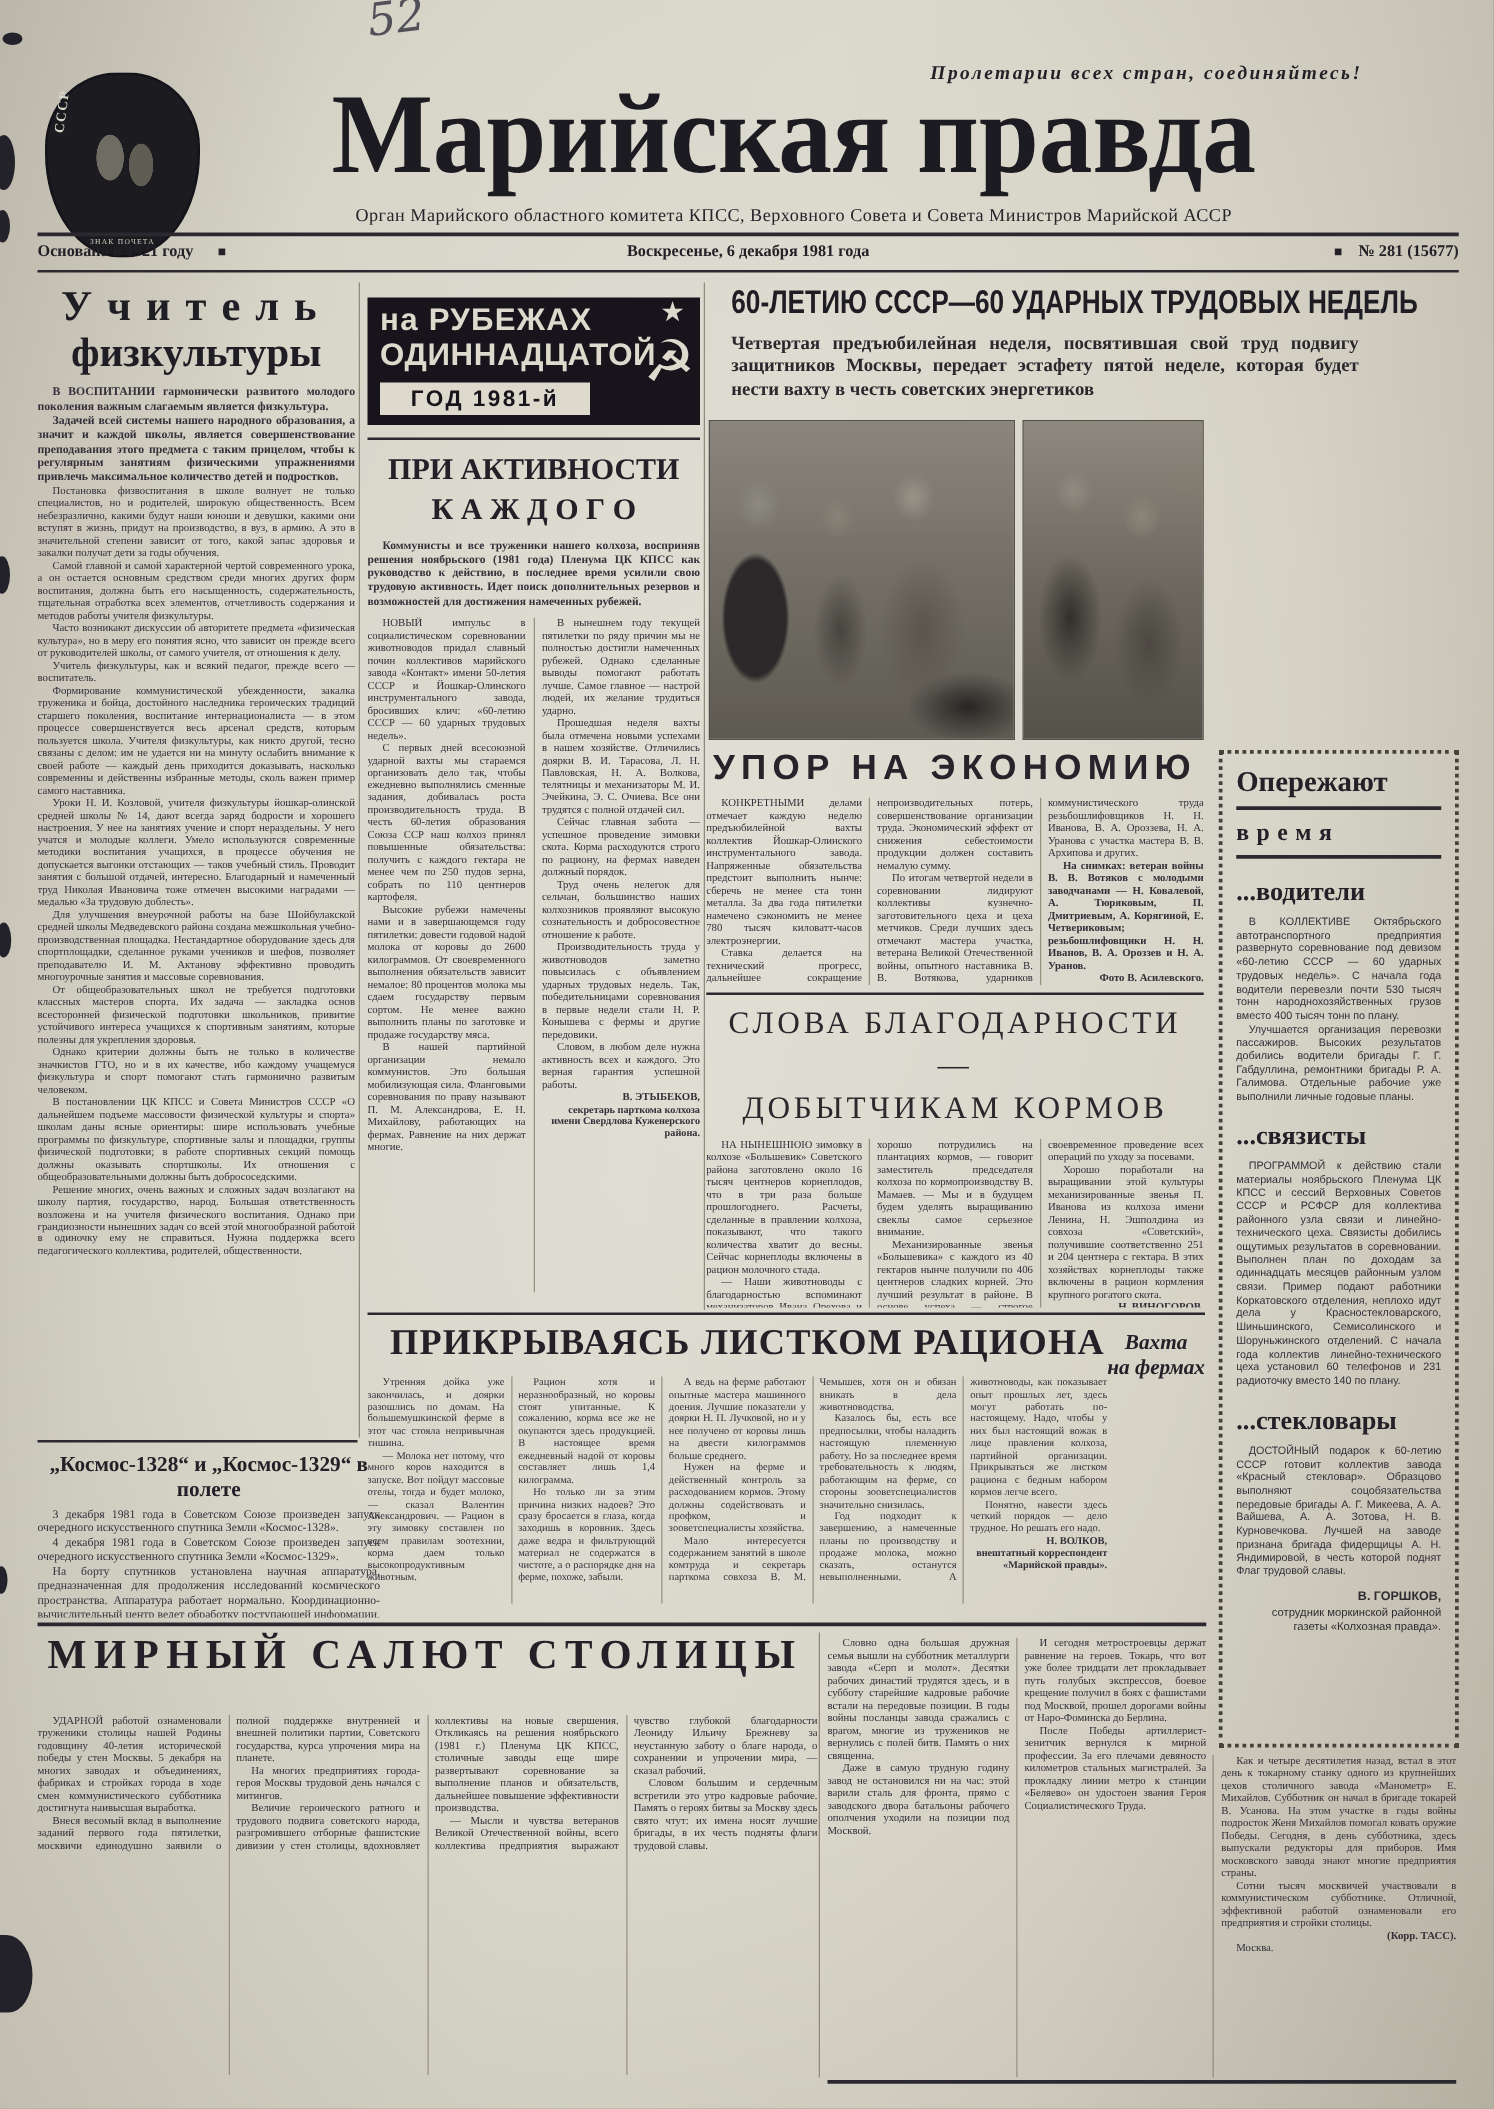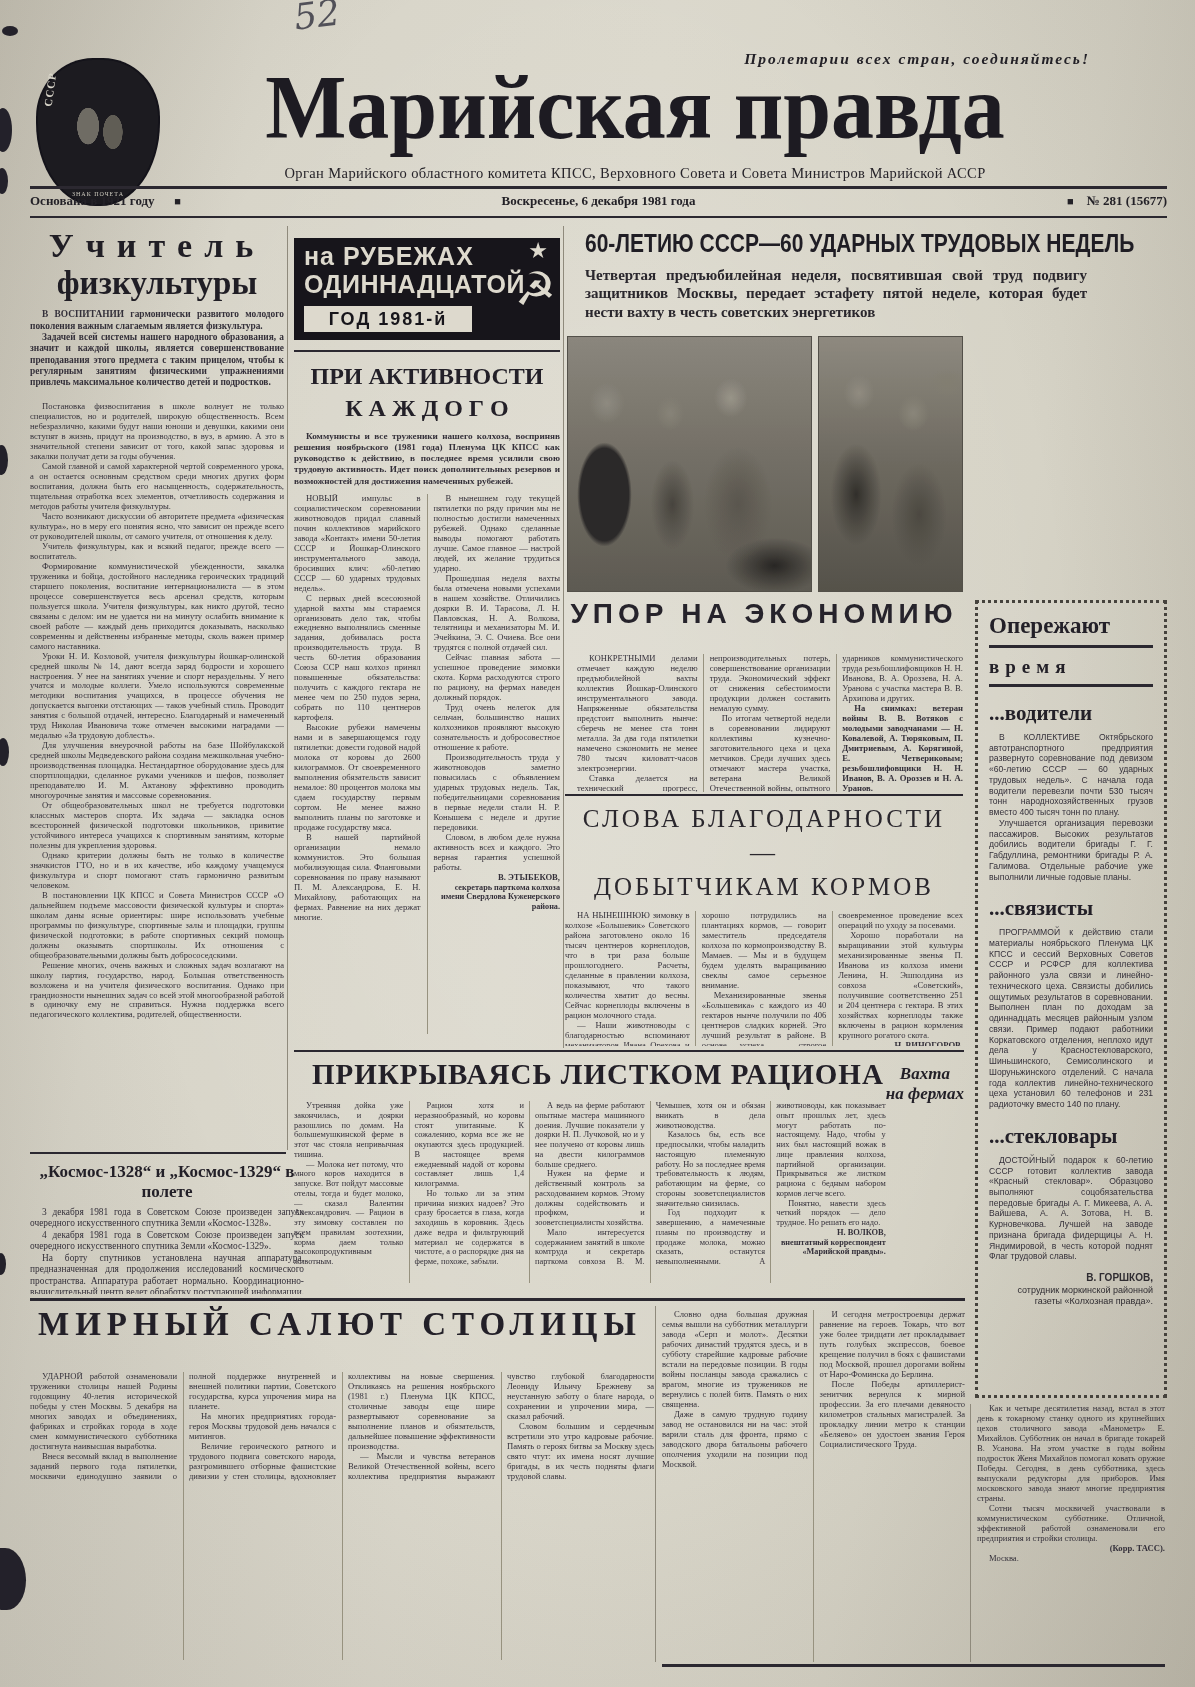--- a/index.html
+++ b/index.html
@@ -52,21 +52,21 @@
   .t-salute{position:absolute;left:38px;top:1306px;width:612px;font-size:33px;font-weight:bold;
     letter-spacing:6px;color:#232028;white-space:nowrap;}
   .t-kosmos{font-size:17px;font-weight:bold;text-align:center;color:#232028;}
   .vahta{float:right;text-align:center;font-style:italic;font-weight:bold;font-size:17px;line-height:1.2;
     margin-top:6px;color:#232028;}
 
   
   .bt p{margin:0;text-indent:12px;}
   .bt{font-size:8.6px;line-height:1.16;text-align:justify;color:#34303a;overflow:hidden;}
   .teacher-lead{font-size:9.4px;line-height:1.2;font-weight:bold;margin-top:8px;}
-  .teacher-body{margin-top:14px;height:712px;}
+  .teacher-body{margin-top:0;height:712px;}
   .activity-lead{font-weight:bold;font-size:9.2px;line-height:1.22;margin-top:6px;}
   .cols2{column-count:2;column-gap:13px;column-rule:1px solid #97927f;margin-top:7px;height:540px;}
   .cols3{column-count:3;column-gap:12px;column-rule:1px solid #97927f;}
   .cols5{column-count:5;column-gap:11px;column-rule:1px solid #97927f;}
   .cols4{column-count:4;column-gap:12px;column-rule:1px solid #97927f;}
   .activity-body p:nth-last-child(2){font-weight:bold;text-align:right;text-indent:0;}
   .activity-body p:last-child{text-align:right;text-indent:0;font-size:8.2px;font-weight:bold;}
   .econ-body p:nth-last-child(2){font-weight:bold;}
   .econ-body p:last-child{font-weight:bold;text-align:right;text-indent:0;}
   .fodder-body p:last-child{font-weight:bold;text-align:right;text-indent:0;}
@@ -199,42 +199,42 @@
       </div>
     <div class="bt cols2 activity-body">
         <p>НОВЫЙ импульс в социалистическом соревновании животноводов придал славный почин коллективов марийского завода «Контакт» имени 50-летия СССР и Йошкар-Олинского инструментального завода, бросивших клич: «60-летию СССР — 60 ударных трудовых недель».</p>
         <p>С первых дней всесоюзной ударной вахты мы стараемся организовать дело так, чтобы ежедневно выполнялись сменные задания, добивалась роста производительность труда. В честь 60-летия образования Союза ССР наш колхоз принял повышенные обязательства: получить с каждого гектара не менее чем по 250 пудов зерна, собрать по 110 центнеров картофеля.</p>
         <p>Высокие рубежи намечены нами и в завершающемся году пятилетки: довести годовой надой молока от коровы до 2600 килограммов. От своевременного выполнения обязательств зависит немалое: 80 процентов молока мы сдаем государству первым сортом. Не менее важно выполнить планы по заготовке и продаже государству мяса.</p>
         <p>В нашей партийной организации немало коммунистов. Это большая мобилизующая сила. Фланговыми соревнования по праву называют П. М. Александрова, Е. Н. Михайлову, работающих на фермах. Равнение на них держат многие.</p>
         <p>В нынешнем году текущей пятилетки по ряду причин мы не полностью достигли намеченных рубежей. Однако сделанные выводы помогают работать лучше. Самое главное — настрой людей, их желание трудиться ударно.</p>
         <p>Прошедшая неделя вахты была отмечена новыми успехами в нашем хозяйстве. Отличились доярки В. И. Тарасова, Л. Н. Павловская, Н. А. Волкова, телятницы и механизаторы М. И. Эчейкина, Э. С. Очиева. Все они трудятся с полной отдачей сил.</p>
         <p>Сейчас главная забота — успешное проведение зимовки скота. Корма расходуются строго по рациону, на фермах наведен должный порядок.</p>
         <p>Труд очень нелегок для сельчан, большинство наших колхозников проявляют высокую сознательность и добросовестное отношение к работе.</p>
-        <p>Производительность труда у животноводов заметно повысилась с объявлением ударных трудовых недель. Так, победительницами соревнования в первые недели стали Н. Р. Конышева с неделе и другие передовики.</p>
+        <p>Производительность труда у животноводов заметно повысилась с объявлением ударных трудовых недель. Так, победительницами соревнования в первые недели стали Н. Р. Конышева с фермы и другие передовики.</p>
         <p>Словом, в любом деле нужна активность всех и каждого. Это верная гарантия успешной работы.</p>
         <p>В. ЭТЫБЕКОВ,</p>
         <p>секретарь парткома колхоза имени Свердлова Куженерского района.</p>
       </div>
   </div>
 
   <div class="vrule" style="left:563px;top:226px;height:822px;"></div>
 
   <div class="abs" style="left:585px;top:228px;width:575px;">
     <div class="t-banner">60-ЛЕТИЮ СССР—60 УДАРНЫХ ТРУДОВЫХ НЕДЕЛЬ</div>
     <div class="banner-deck">Четвертая предъюбилейная неделя, посвятившая свой труд подвигу защитников Москвы, передает эстафету пятой неделе, которая будет нести вахту в честь советских энергетиков</div>
   </div>
 
   <div class="photo">
     <div class="ph ph1"></div>
     <div class="ph ph2"></div>
   </div>
 
   <div class="abs" style="left:565px;top:598px;width:398px;height:194px;overflow:hidden;">
     <div class="t-economy">УПОР НА ЭКОНОМИЮ</div>
-    <div class="bt cols3 econ-body" style="margin-top:24px;height:150px;padding-left:12px;">
+    <div class="bt cols3 econ-body" style="margin-top:8px;height:150px;">
         <p>КОНКРЕТНЫМИ делами отмечает каждую неделю предъюбилейной вахты коллектив Йошкар-Олинского инструментального завода. Напряженные обязательства предстоит выполнить нынче: сберечь не менее ста тонн металла. За два года пятилетки намечено сэкономить не менее 780 тысяч киловатт-часов электроэнергии.</p>
         <p>Ставка делается на технический прогресс, дальнейшее сокращение непроизводительных потерь, совершенствование организации труда. Экономический эффект от снижения себестоимости продукции должен составить немалую сумму.</p>
         <p>По итогам четвертой недели в соревновании лидируют коллективы кузнечно-заготовительного цеха и цеха метчиков. Среди лучших здесь отмечают мастера участка, ветерана Великой Отечественной войны, опытного наставника В. В. Вотякова, ударников коммунистического труда резьбошлифовщиков Н. Н. Иванова, В. А. Ороззева, Н. А. Уранова с участка мастера В. В. Архипова и других.</p>
         <p>На снимках: ветеран войны В. В. Вотяков с молодыми заводчанами — Н. Ковалевой, А. Тюряковым, П. Дмитриевым, А. Корягиной, Е. Четвериковым; резьбошлифовщики Н. Н. Иванов, В. А. Ороззев и Н. А. Уранов.</p>
         <p>Фото В. Асилевского.</p>
       </div>
   </div>
   <div class="rule" style="left:565px;top:794px;width:398px;height:2px;"></div>
 
   <div class="abs" style="left:565px;top:802px;width:398px;height:244px;overflow:hidden;">

